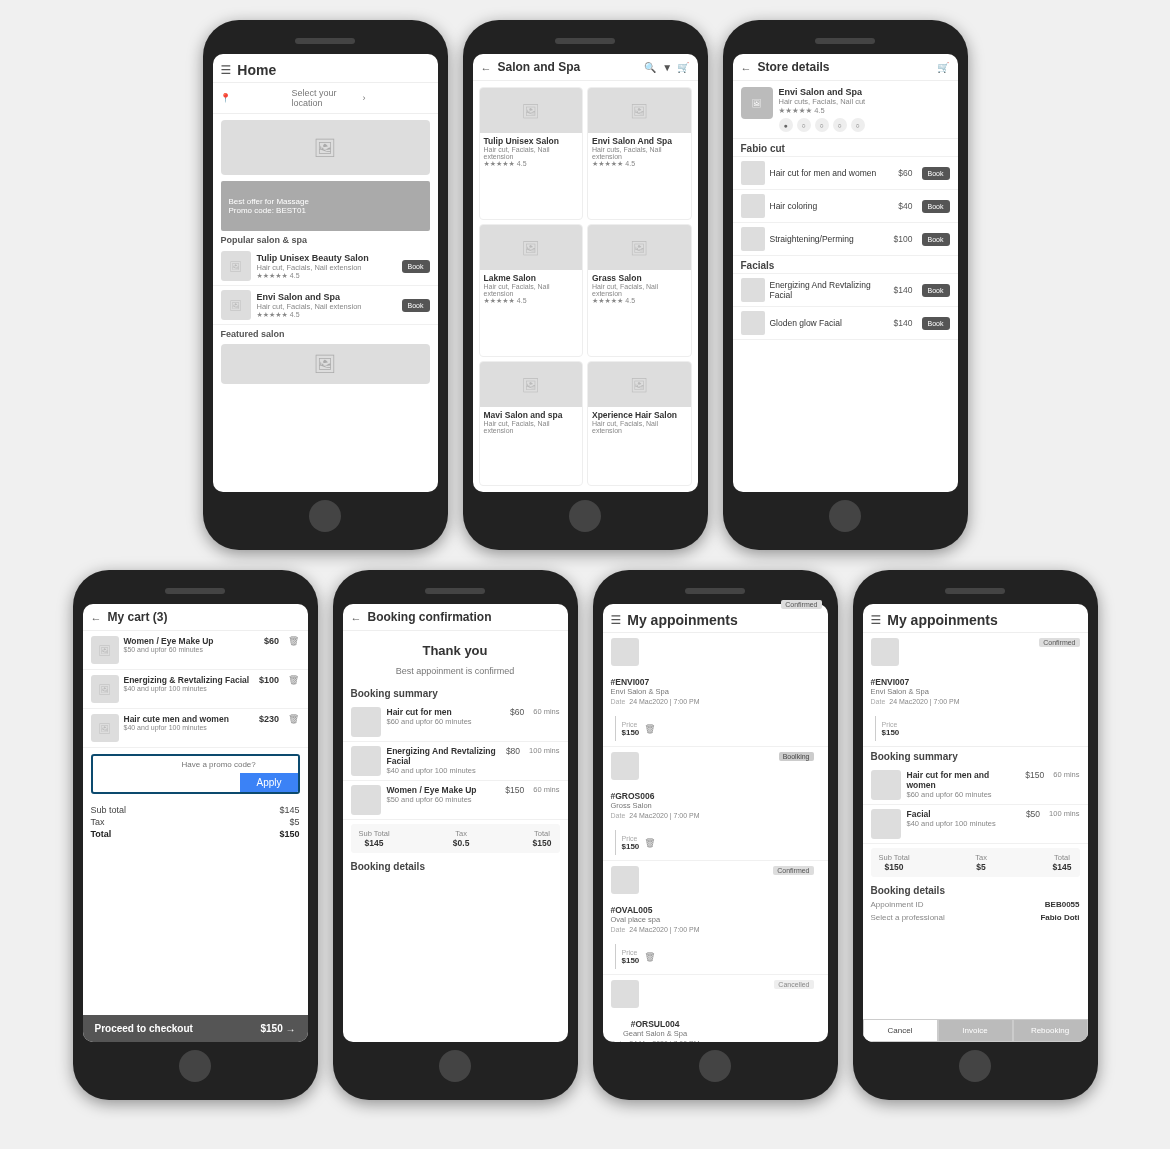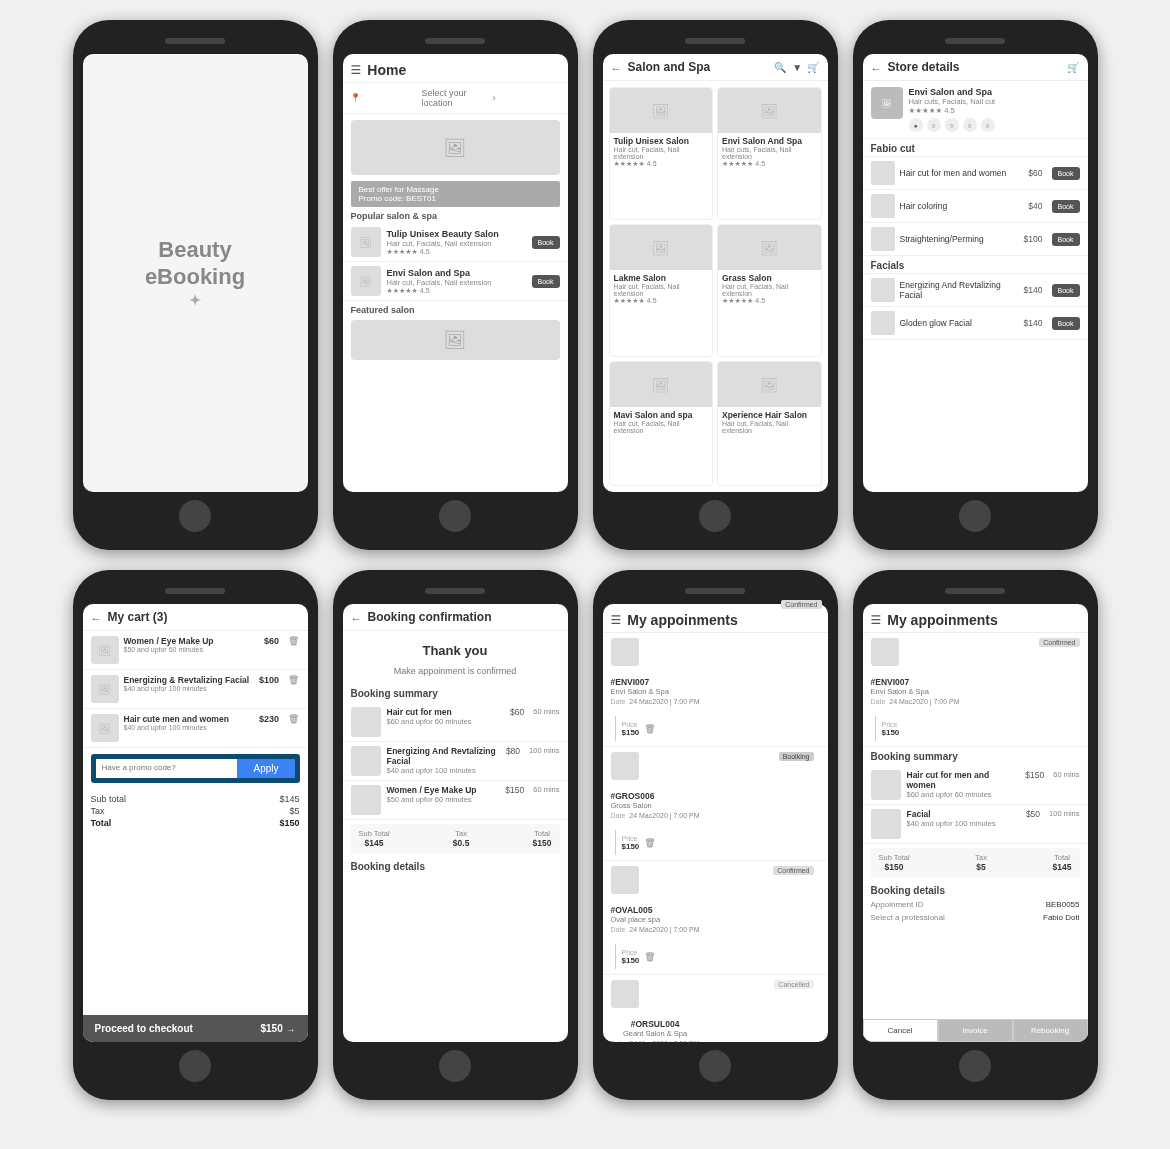--- a/index.html
+++ b/index.html
@@ -93,21 +93,21 @@
       border-radius: 4px;
       display: flex;
       align-items: center;
       justify-content: center;
       color: #aaa;
       font-size: 18px;
     }
     .promo-bar {
       background: #aaa;
       color: #fff;
-      padding: 4px 8px;
+      padding: 16px 8px;
       font-size: 8px;
       margin: 0 8px;
       border-radius: 2px;
     }
     .section-label {
       padding: 4px 8px 2px;
       font-size: 9px;
       font-weight: bold;
       color: #555;
     }
@@ -252,25 +252,26 @@
       display: flex; align-items: center; justify-content: center;
       color: #bbb; font-size: 10px;
     }
     .cart-info { flex: 1; }
     .cart-item-name { font-size: 8.5px; font-weight: bold; color: #333; }
     .cart-item-desc { font-size: 7px; color: #888; }
     .cart-item-price { font-size: 9px; font-weight: bold; color: #333; margin-right: 4px; }
     .trash-icon { color: #888; font-size: 9px; }
     .promo-section {
       display: flex;
-      align-items: flex-start;
+      align-items: flex-end;
       margin: 6px 8px;
-      border: 5px solid #0c4a6e;
+      border: 2px solid #0c4a6e;
       border-radius: 3px;
       overflow: hidden;
+      flex-direction: column;
     }
     .promo-input {
       flex: 1;
       border: none;
       padding: 4px 6px;
       font-size: 8px;
       outline: none;
       color: #999;
     }
     .apply-btn {
@@ -389,21 +390,21 @@
     .appt-status.cancelled { background: #eee; color: #888; }
     .appt-divider { width: 1px; background: #ccc; height: 25px; margin: 0 4px; }
     .appt-price-val { font-size: 8px; font-weight: bold; color: #333; }
     .detail-row {
       display: flex;
       justify-content: space-between;
       padding: 2px 8px;
       font-size: 8px;
     }
     .detail-label { color: #888; }
-    .detail-val { color: #333; font-weight: normal; }
+    .detail-val { color: #333; font-weight: bold; }
     .action-buttons {
       display: flex;
       gap: 0;
       margin-top: 4px;
     }
     .action-btn {
       flex: 1;
       padding: 6px 4px;
       border: 1px solid #ccc;
       background: #fff;
@@ -422,33 +423,20 @@
       gap: 15px;
       flex-wrap: wrap;
       justify-content: center;
     }
   </style>
 </head>
 <body>
 
 <div class="row-of-phones">
 
-  <div class="phone">
-    <div class="phone-speaker"></div>
-    <div class="phone-screen">
-      <div class="splash-screen">
-        <div class="splash-logo">
-          <div>Beauty</div>
-          <div>eBooking</div>
-          <div style="font-size:14px; color:#aaa; margin-top:2px;">✦</div>
-        </div>
-      </div>
-    </div>
-    <div class="phone-home-btn"></div>
-  </div>
 
   <div class="phone">
     <div class="phone-speaker"></div>
     <div class="phone-screen">
 
       <div class="screen-header">
         <span class="hamburger-icon">☰</span>
         <span class="screen-title">Home</span>
       </div>
 
@@ -685,21 +673,21 @@
 
   <div class="phone">
     <div class="phone-speaker"></div>
     <div class="phone-screen">
       <div class="nav-header">
         <span class="back-arrow">←</span>
         <span class="nav-title">Booking confirmation</span>
       </div>
       <div class="booking-confirmation">
         <div class="thank-you">Thank you</div>
-        <div class="confirmed-text">Make appoinment is confirmed</div>
+        <div class="confirmed-text">Best appoinment is confirmed</div>
         <div class="booking-summary-label">Booking summary</div>
         <div class="booking-item">
           <div class="booking-thumb"></div>
           <div class="booking-info">
             <div class="booking-name">Hair cut for men</div>
             <div class="booking-desc">$60 and upfor 60 minutes</div>
           </div>
           <span class="booking-price">$60</span>
           <span class="booking-mins">60 mins</span>
         </div>

